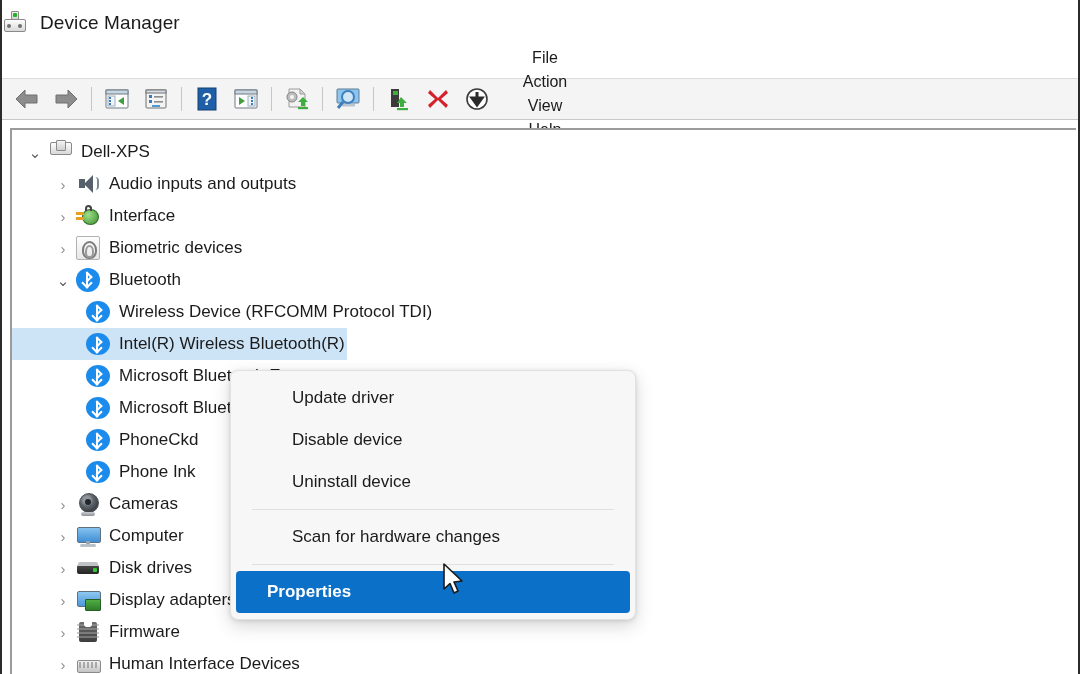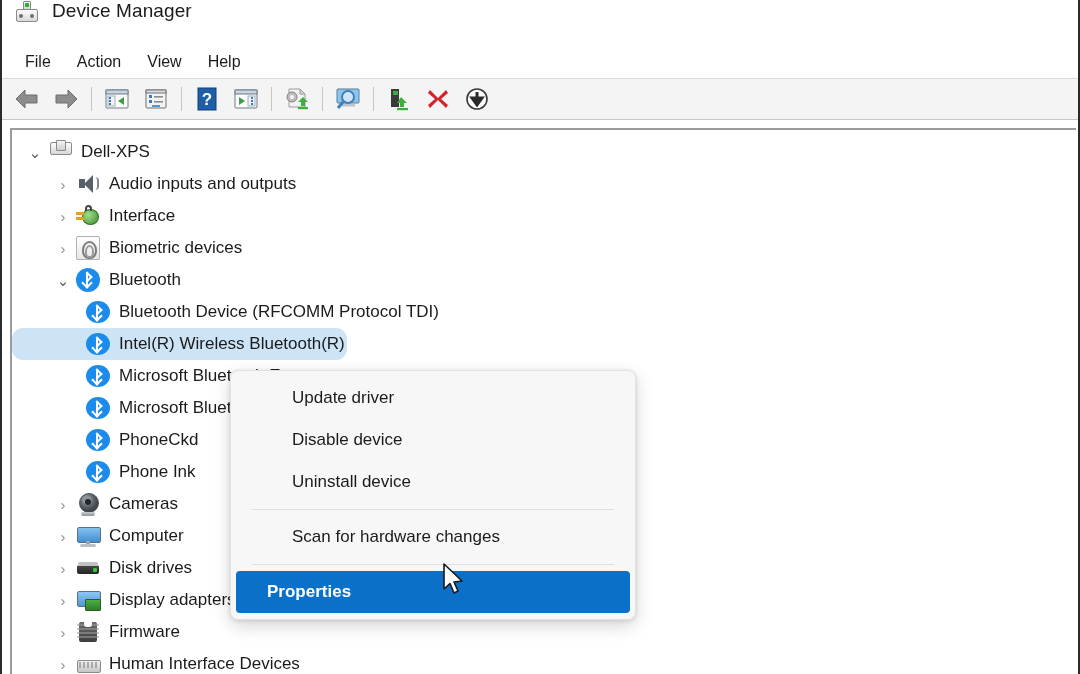--- a/index.html
+++ b/index.html
@@ -17,22 +17,21 @@
     border-right: 2px solid #2b2b2b;
     border-bottom: 0;
     overflow: hidden;
   }
 
   
   .titlebar {
     height: 46px;
     background: #ffffff;
     display: flex;
-    align-items: flex-start;
-    padding-left: 12px;
+    align-items: center;
     gap: 12px;
   }
   .title-text {
     font-size: 19px;
     color: #1b1b1b;
     letter-spacing: .1px;
   }
   .dm-icon {
     width: 26px; height: 26px;
     position: relative;
@@ -66,20 +65,21 @@
   .dm-icon .p1 { left: 5px; }
   .dm-icon .p2 { left: 16px; }
 
   
   .menubar {
     height: 32px;
     background: #ffffff;
     display: flex;
     align-items: center;
     padding-left: 10px;
+    flex-direction: column;
   }
   .menubar-item {
     font-size: 16px;
     color: #1b1b1b;
     padding: 3px 13px;
     cursor: default;
     border-radius: 3px;
   }
 
   
@@ -139,21 +139,21 @@
     flex: 0 0 24px;
     position: relative;
   }
   .row .lbl {
     font-size: 17px;
     color: #1b1b1b;
   }
   .row.selected {
     background: #cde4f7;
     width: 335px;
-    border-radius: 11px;
+    border-radius: 1px;
   }
   .row.lvl0 { padding-left: 10px; }
   .row.lvl1 { padding-left: 38px; }
   .row.lvl2 { padding-left: 74px; }
 
   
   .ic-speaker::before {
     content: ""; position: absolute; left: 3px; top: 7px;
     width: 6px; height: 9px; background: #56606b;
   }
@@ -557,21 +557,21 @@
             <i></i>
             <u></u>
           </span>
           <span class="lbl">Bluetooth</span>
         </div>
         <div class="row lvl2">
           <span class="ico ic-bt small">
             <i></i>
             <u></u>
           </span>
-          <span class="lbl">Bluetooth Device (RFCOMM Protocol TDI)</span>
+          <span class="lbl">Wireless Device (RFCOMM Protocol TDI)</span>
         </div>
         <div class="row lvl2 selected">
           <span class="ico ic-bt small">
             <i></i>
             <u></u>
           </span>
           <span class="lbl">Intel(R) Wireless Bluetooth(R)</span>
         </div>
         <div class="row lvl2">
           <span class="ico ic-bt small">

